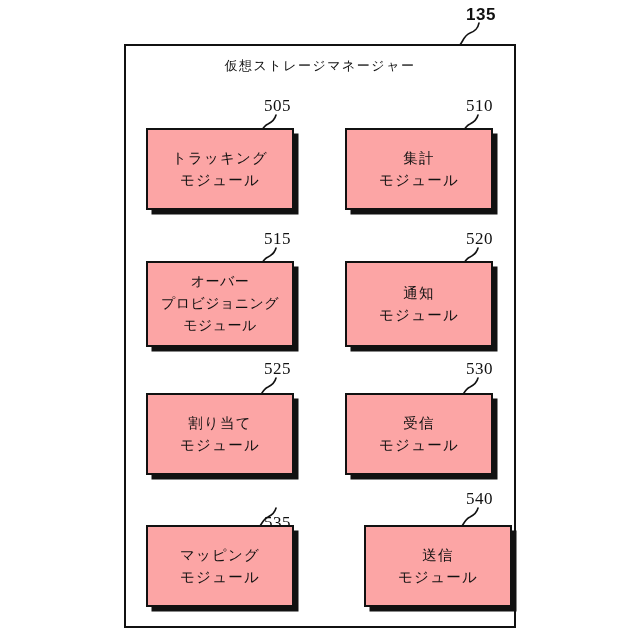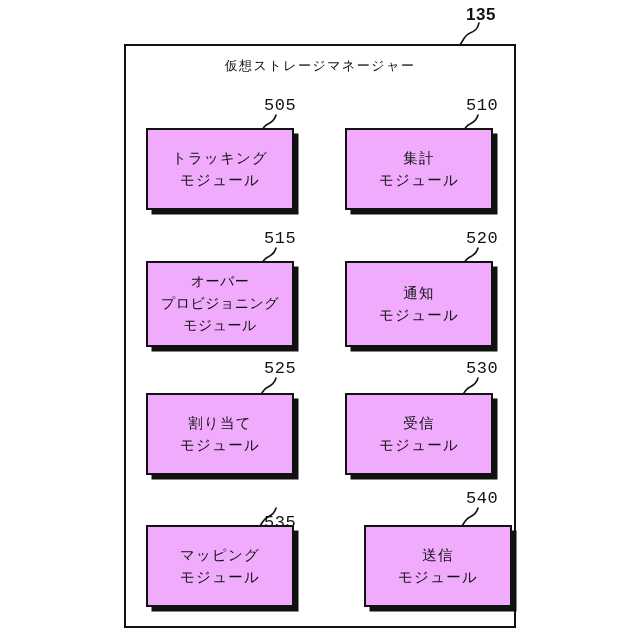--- a/index.html
+++ b/index.html
@@ -80,21 +80,21 @@
     letter-spacing: 1.5px;
     color: #111111;
     line-height: 1.2;
   }
 
   
   .module-box {
     position: absolute;
     box-sizing: border-box;
     border: 2.5px solid #111111;
-    background: #f0abfc;
+    background: #fca5a5;
     box-shadow: 5px 5px 0 -0.5px #111111;
     display: flex;
     align-items: center;
     justify-content: center;
     text-align: center;
   }
   .module-label {
     font-size: 14.5px;
     letter-spacing: 1.2px;
     line-height: 1.55;
@@ -102,21 +102,21 @@
     white-space: pre-line;
     padding: 0 4px;
   }
   .module-label.tight {
     letter-spacing: 0.4px;
     font-size: 14px;
   }
 
   .module-ref {
     position: absolute;
-    font-family: Liberation Mono, monospace;
+    font-family: Liberation Serif, serif;
     font-size: 17px;
     letter-spacing: 0.5px;
     color: #111111;
     white-space: nowrap;
     line-height: 1;
   }
   .module-leader {
     position: absolute;
     width: 34px;
     height: 26px;

